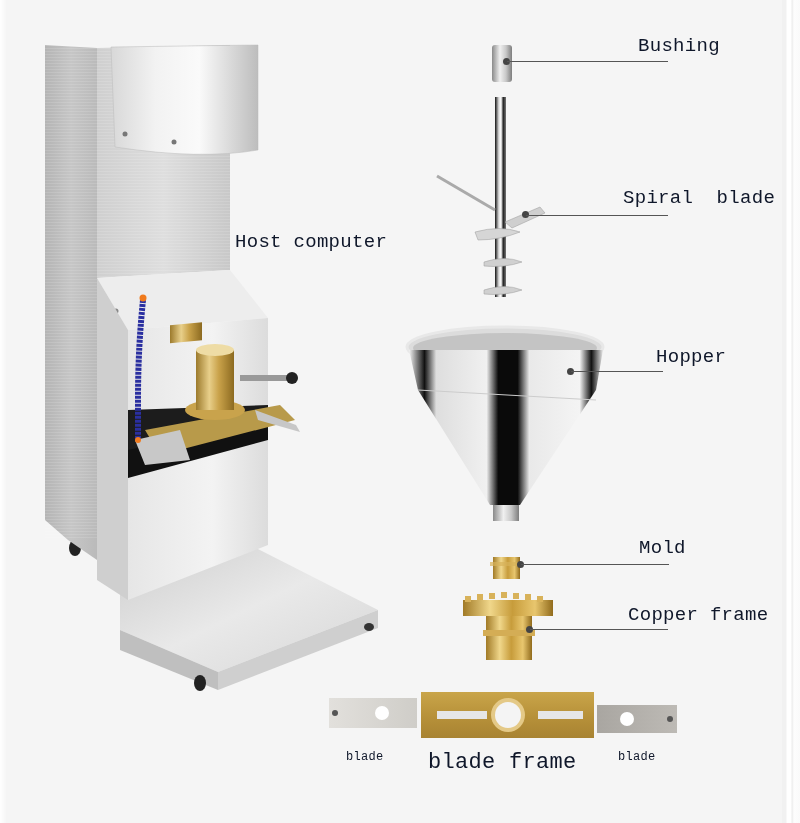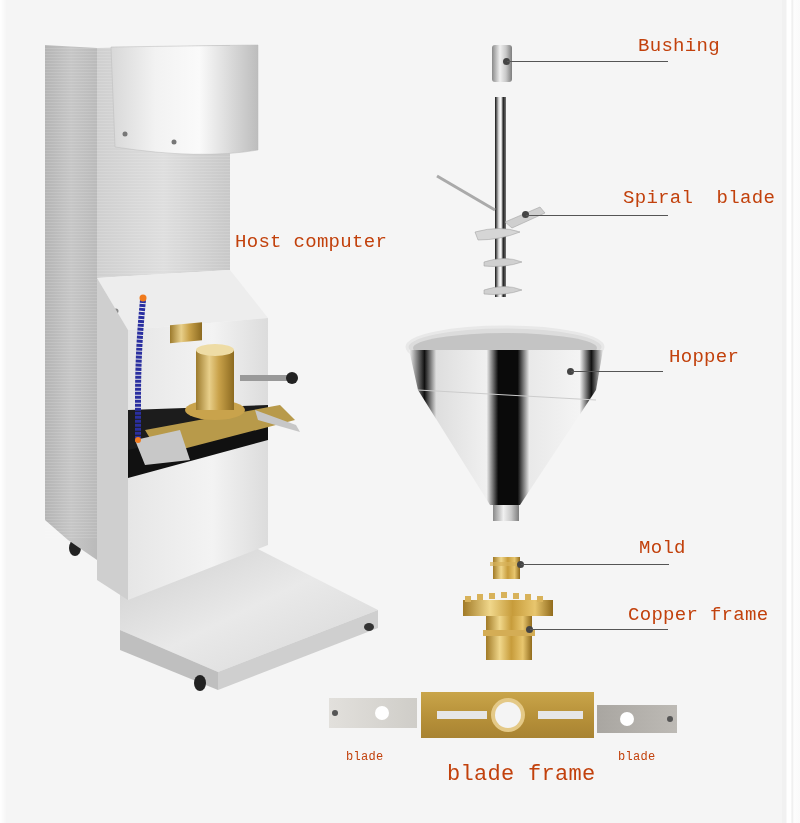--- a/index.html
+++ b/index.html
@@ -3,21 +3,21 @@
   <meta charset="utf-8">
   <style>
     html, body { margin: 0; padding: 0; }
     body {
       width: 800px; height: 823px; position: relative; overflow: hidden;
       background: #f5f5f5;
       font-family: "DejaVu Serif", "Liberation Serif", serif;
     }
     .abs { position: absolute; }
     .label {
-      position: absolute; color: #c2410c; font-family: "Liberation Mono", "DejaVu Sans Mono", monospace;
+      position: absolute; color: #0f172a; font-family: "Liberation Mono", "DejaVu Sans Mono", monospace;
       font-size: 19px; white-space: pre; letter-spacing: 0.3px;
     }
     .label-small { font-size: 12px; }
     .label-big { font-size: 22px; }
     .leader { position: absolute; height: 1px; background: #555; }
     .dot { position: absolute; width: 7px; height: 7px; border-radius: 50%; background: #444; }
     .right-edge { position:absolute; right:0; top:0; width:18px; height:823px;
       background: linear-gradient(90deg, #f1f1f1 0, #f1f1f1 4px, #fff 5px, #fff 9px, #ececec 10px, #fdfdfd 12px, #fafafa 100%); }
     .left-edge { position:absolute; left:0; top:0; width:6px; height:823px; background: linear-gradient(90deg,#fff,#f6f6f6); }
   </style>
@@ -215,25 +215,25 @@
 <div class="dot" style="left:503px;top:58px;"></div>
 <div class="leader" style="left:507px;top:61px;width:161px;"></div>
 <div class="label" style="left:638px;top:35px;">Bushing</div>
 
 <div class="dot" style="left:522px;top:211px;"></div>
 <div class="leader" style="left:526px;top:215px;width:142px;"></div>
 <div class="label" style="left:623px;top:187px;">Spiral  blade</div>
 
 <div class="dot" style="left:567px;top:368px;"></div>
 <div class="leader" style="left:571px;top:371px;width:92px;"></div>
-<div class="label" style="left:656px;top:346px;margin-left:13px;">Hopper</div>
+<div class="label" style="left:656px;top:346px;">Hopper</div>
 
 <div class="dot" style="left:517px;top:561px;"></div>
 <div class="leader" style="left:521px;top:564px;width:148px;"></div>
 <div class="label" style="left:639px;top:537px;text-align:right;">Mold</div>
 
 <div class="dot" style="left:526px;top:626px;"></div>
 <div class="leader" style="left:530px;top:629px;width:138px;"></div>
 <div class="label" style="left:628px;top:604px;">Copper frame</div>
 
 <div class="label label-small" style="left:346px;top:750px;">blade</div>
-<div class="label label-big" style="left:447px;top:750px;margin-top:12px;">blade frame</div>
+<div class="label label-big" style="left:428px;top:750px;">blade frame</div>
 <div class="label label-small" style="left:618px;top:750px;">blade</div>
 
 </body></html>

